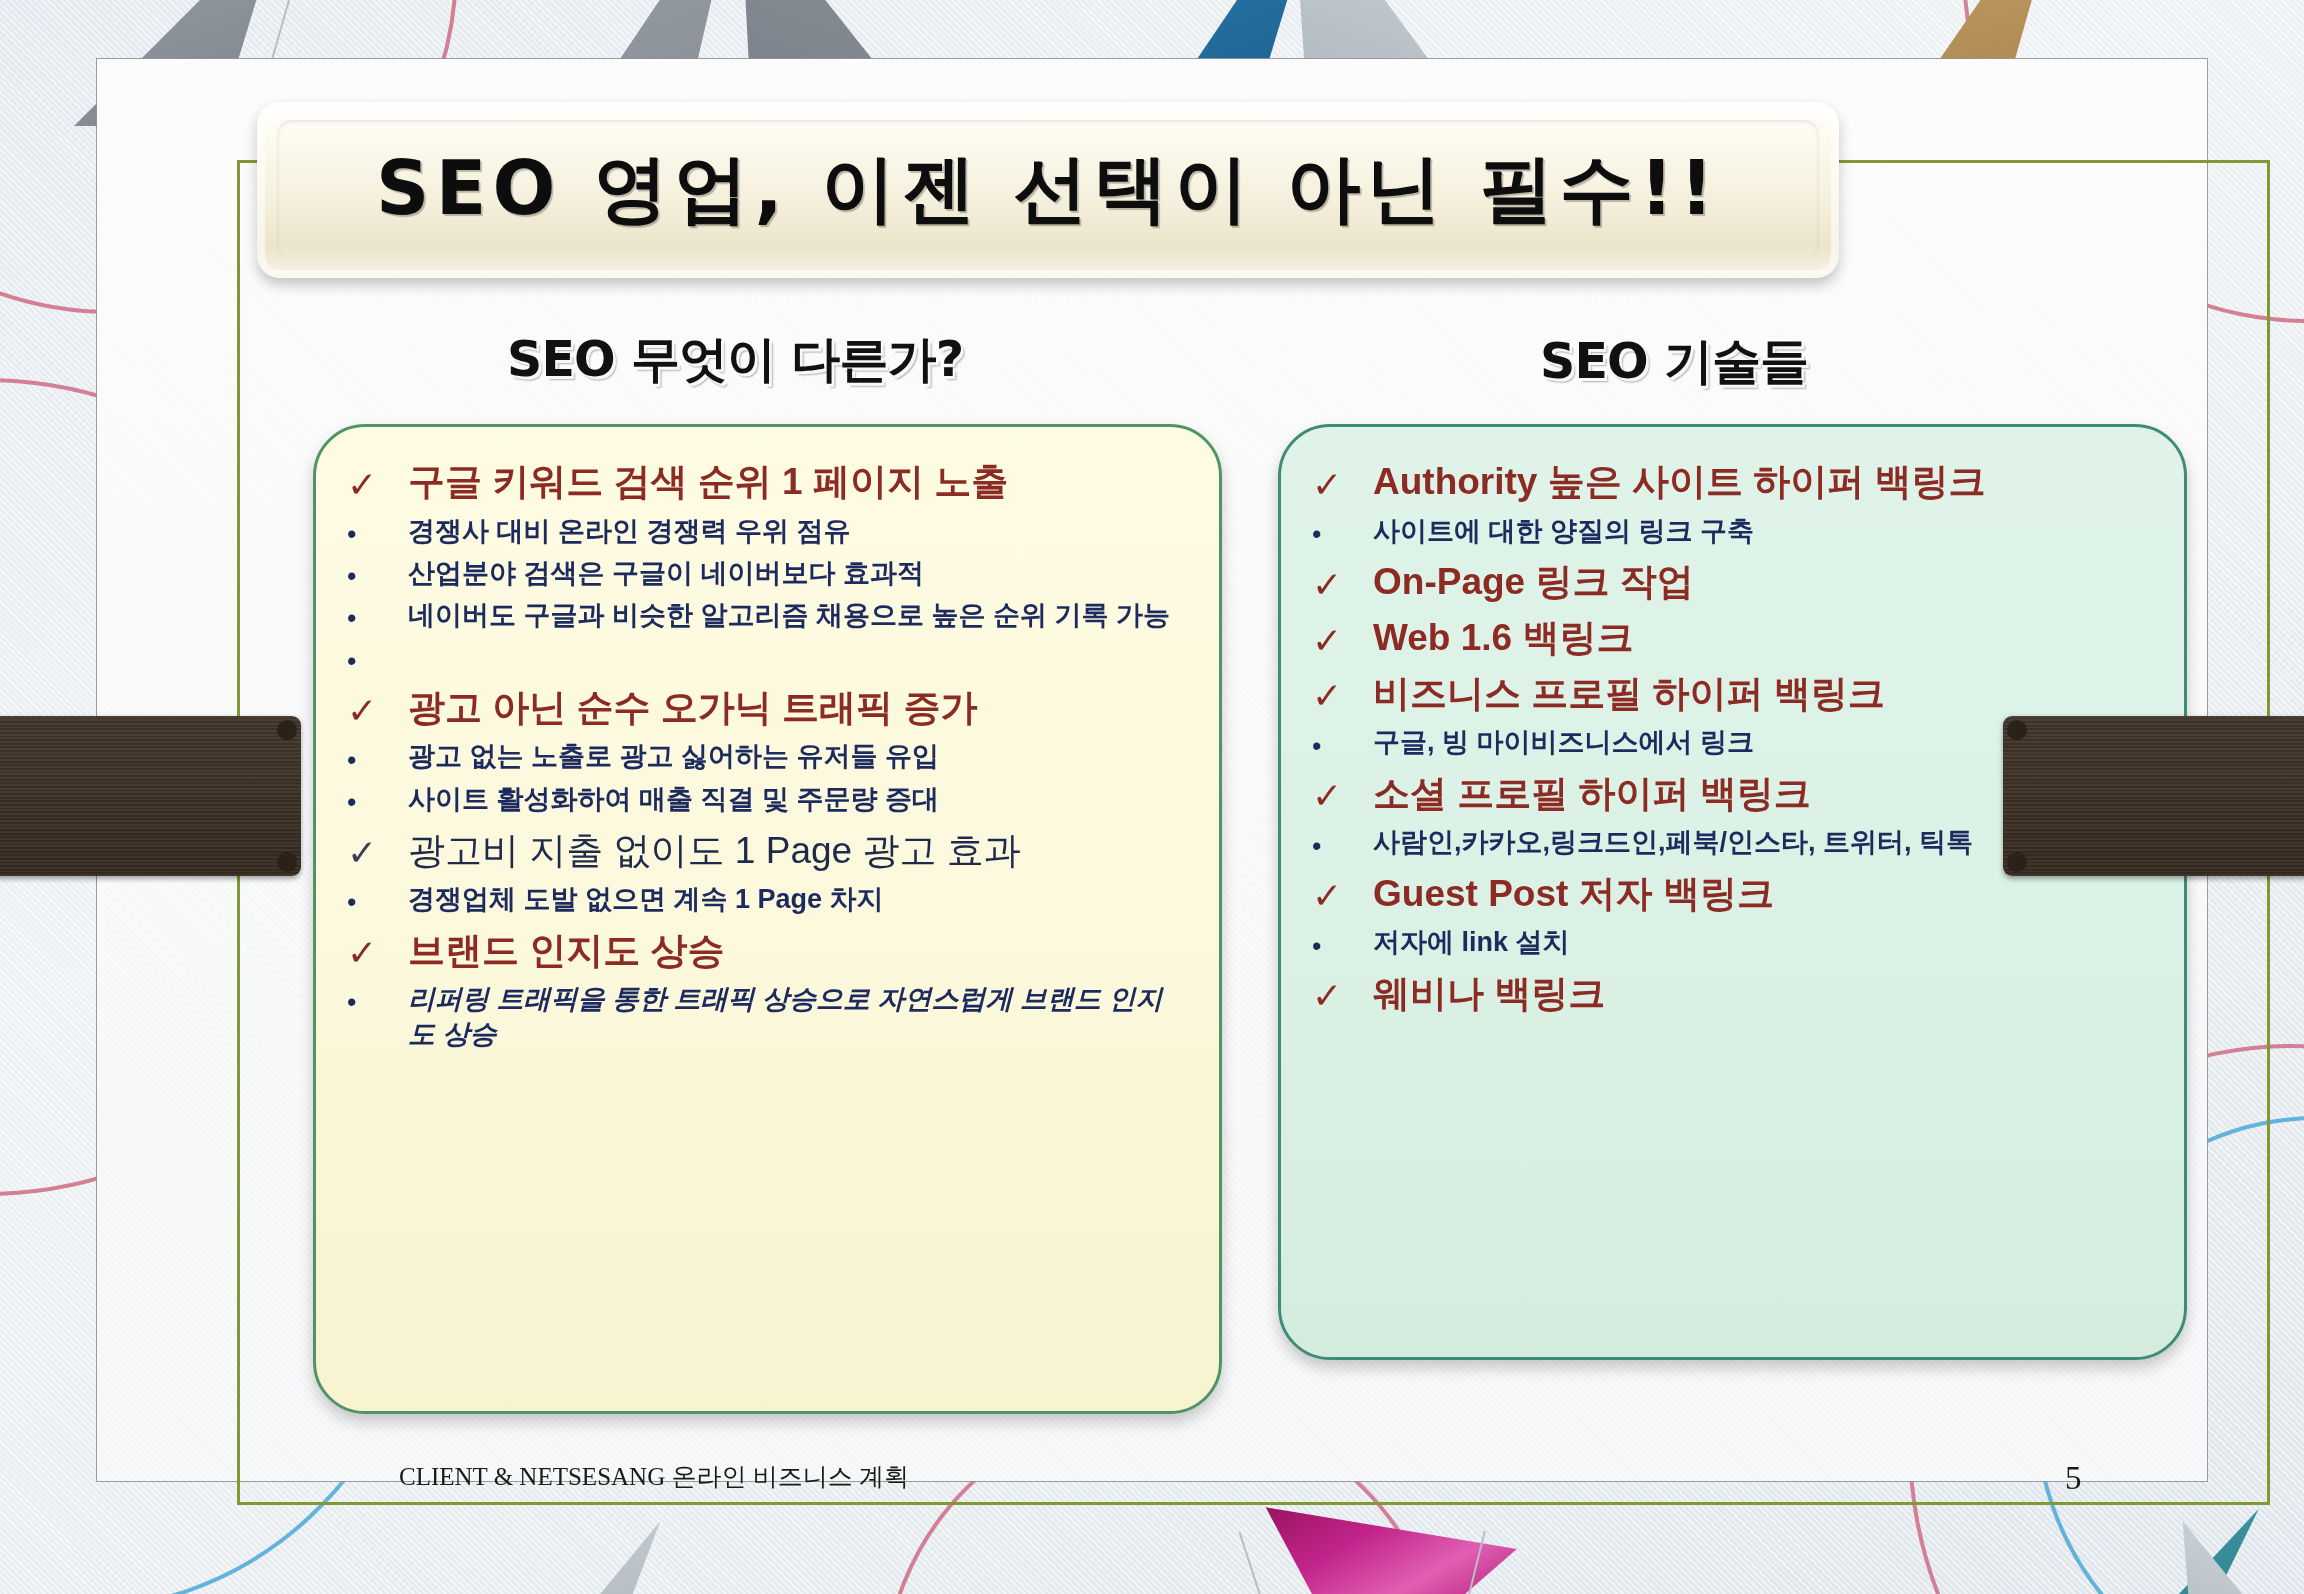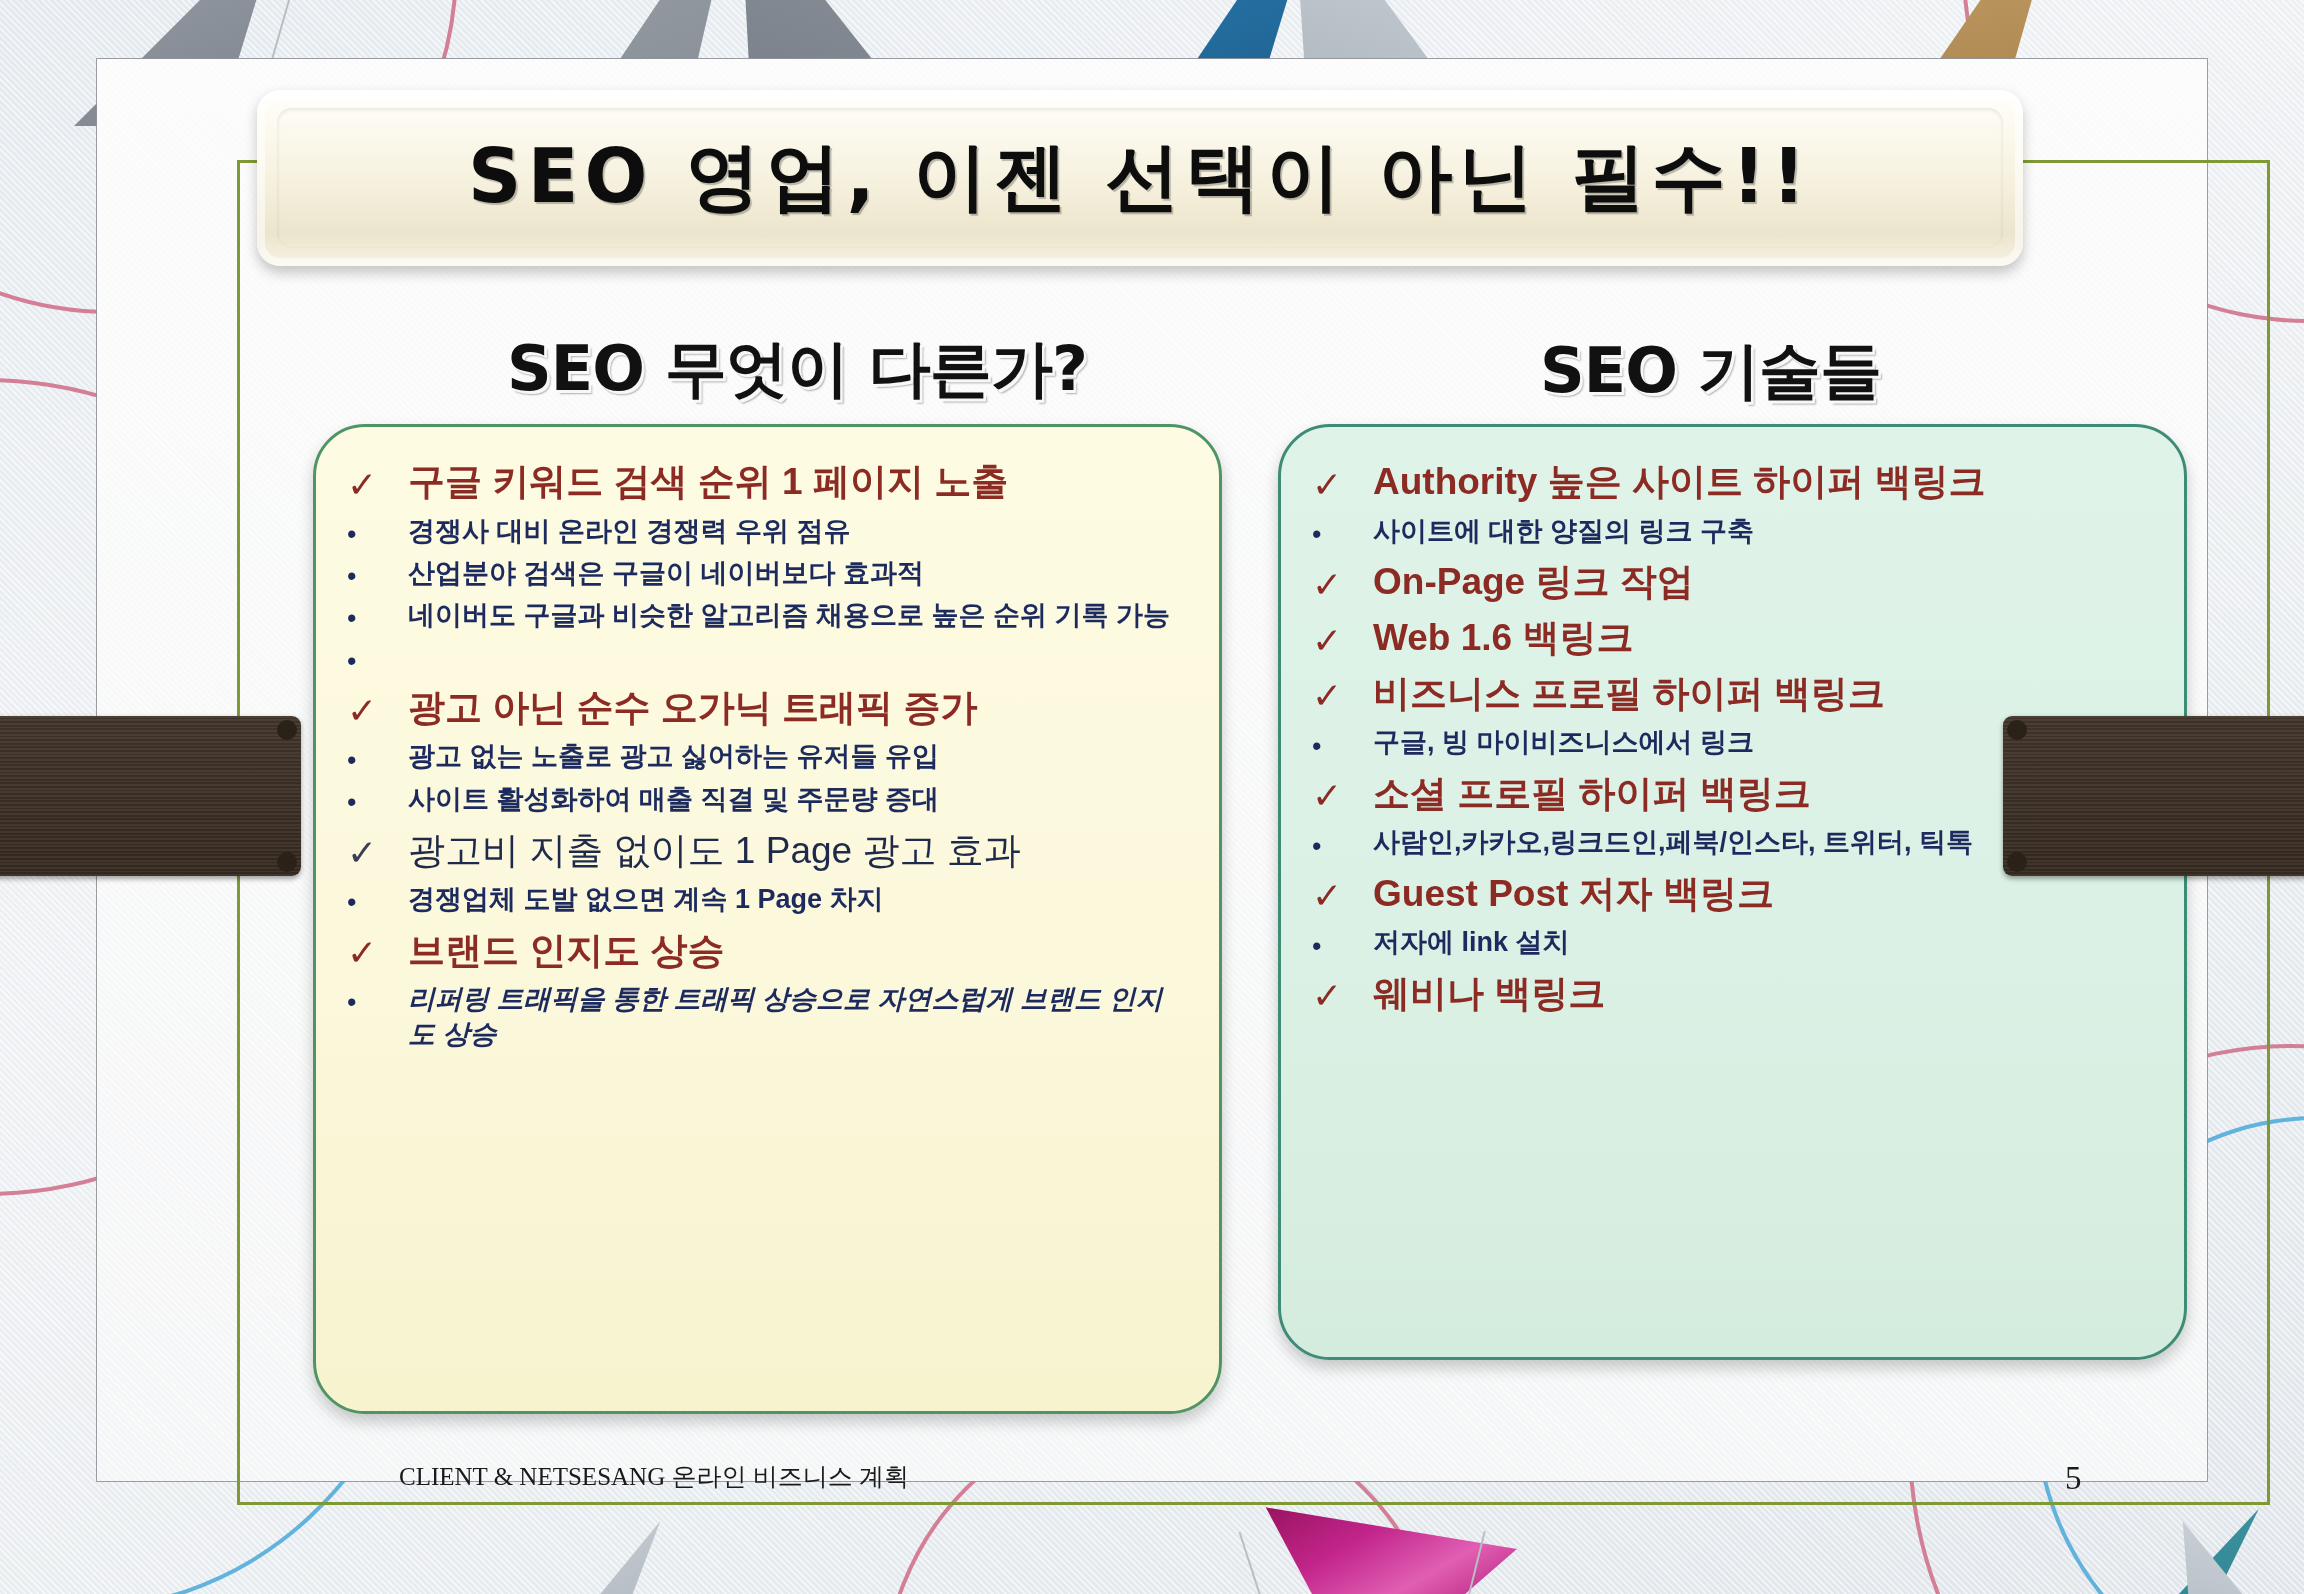--- a/index.html
+++ b/index.html
@@ -32,35 +32,35 @@
   
   .bar{position:absolute;top:716px;height:160px;background:
         repeating-linear-gradient(0deg, rgba(255,255,255,.05) 0 1.8px, rgba(0,0,0,.06) 1.8px 3.6px),
         linear-gradient(180deg,#42352a,#352a20);
       box-shadow:0 2.7px 5.4px rgba(0,0,0,.35);}
   .bar.left{left:-9px;width:310px;border-radius:0 9px 9px 0;}
   .bar.right{right:-9px;width:310px;border-radius:9px 0 0 9px;}
   .barcap{position:absolute;width:20px;height:20px;border-radius:50%;background:#2a2119;}
 
   
-  #banner{position:absolute;left:160px;top:31px;width:1766px;height:176px;
+  #banner{position:absolute;left:160px;top:43px;width:1582px;height:176px;
     border-radius:23.4px;
     background:linear-gradient(180deg,#ffffff 0%,#fdfbf2 16%,#f6f1de 52%,#ece5cd 82%,#f7f3e5 100%);
     box-shadow:0 6.3px 12.6px rgba(0,0,0,.22), inset 0 0 0 8px rgba(255,255,255,.55);
   }
   #banner:after{content:"";position:absolute;left:20px;right:20px;top:18px;bottom:18px;
     border-radius:14.4px;box-shadow:inset 0 1.8px 4.5px rgba(0,0,0,.10);}
   #banner-title{position:relative;z-index:3;display:flex;align-items:center;justify-content:center;
     height:100%;font-family:"DejaVu Sans","Liberation Sans",sans-serif;
     font-size:74px;font-weight:700;color:#0d0d0d;letter-spacing:6.3px;
     text-shadow:1.8px 1.8px 0.9px rgba(0,0,0,.25);}
 
   
   .colhead{position:absolute;font-family:"DejaVu Sans","Liberation Sans",sans-serif;
-    font-size:62px;font-weight:700;color:#111;letter-spacing:-0.9px;
+    font-size:49px;font-weight:700;color:#111;letter-spacing:-0.9px;
     text-shadow:2.7px 2.7px 0 rgba(255,255,255,.9), 3.6px 3.6px 1.8px rgba(0,0,0,.30);
     white-space:nowrap;}
   #head-left{left:410px;top:268px;}
   #head-right{left:1443px;top:270px;}
 
   
   .card{position:absolute;border-radius:52px;box-sizing:border-box;
         box-shadow:0 8px 14.4px rgba(0,0,0,.20);overflow:hidden;}
   #card-left{left:216px;top:365px;width:909px;height:990px;
     background:linear-gradient(180deg,#fdfbe2 0%,#fbf8dc 55%,#f7f3cf 100%);

